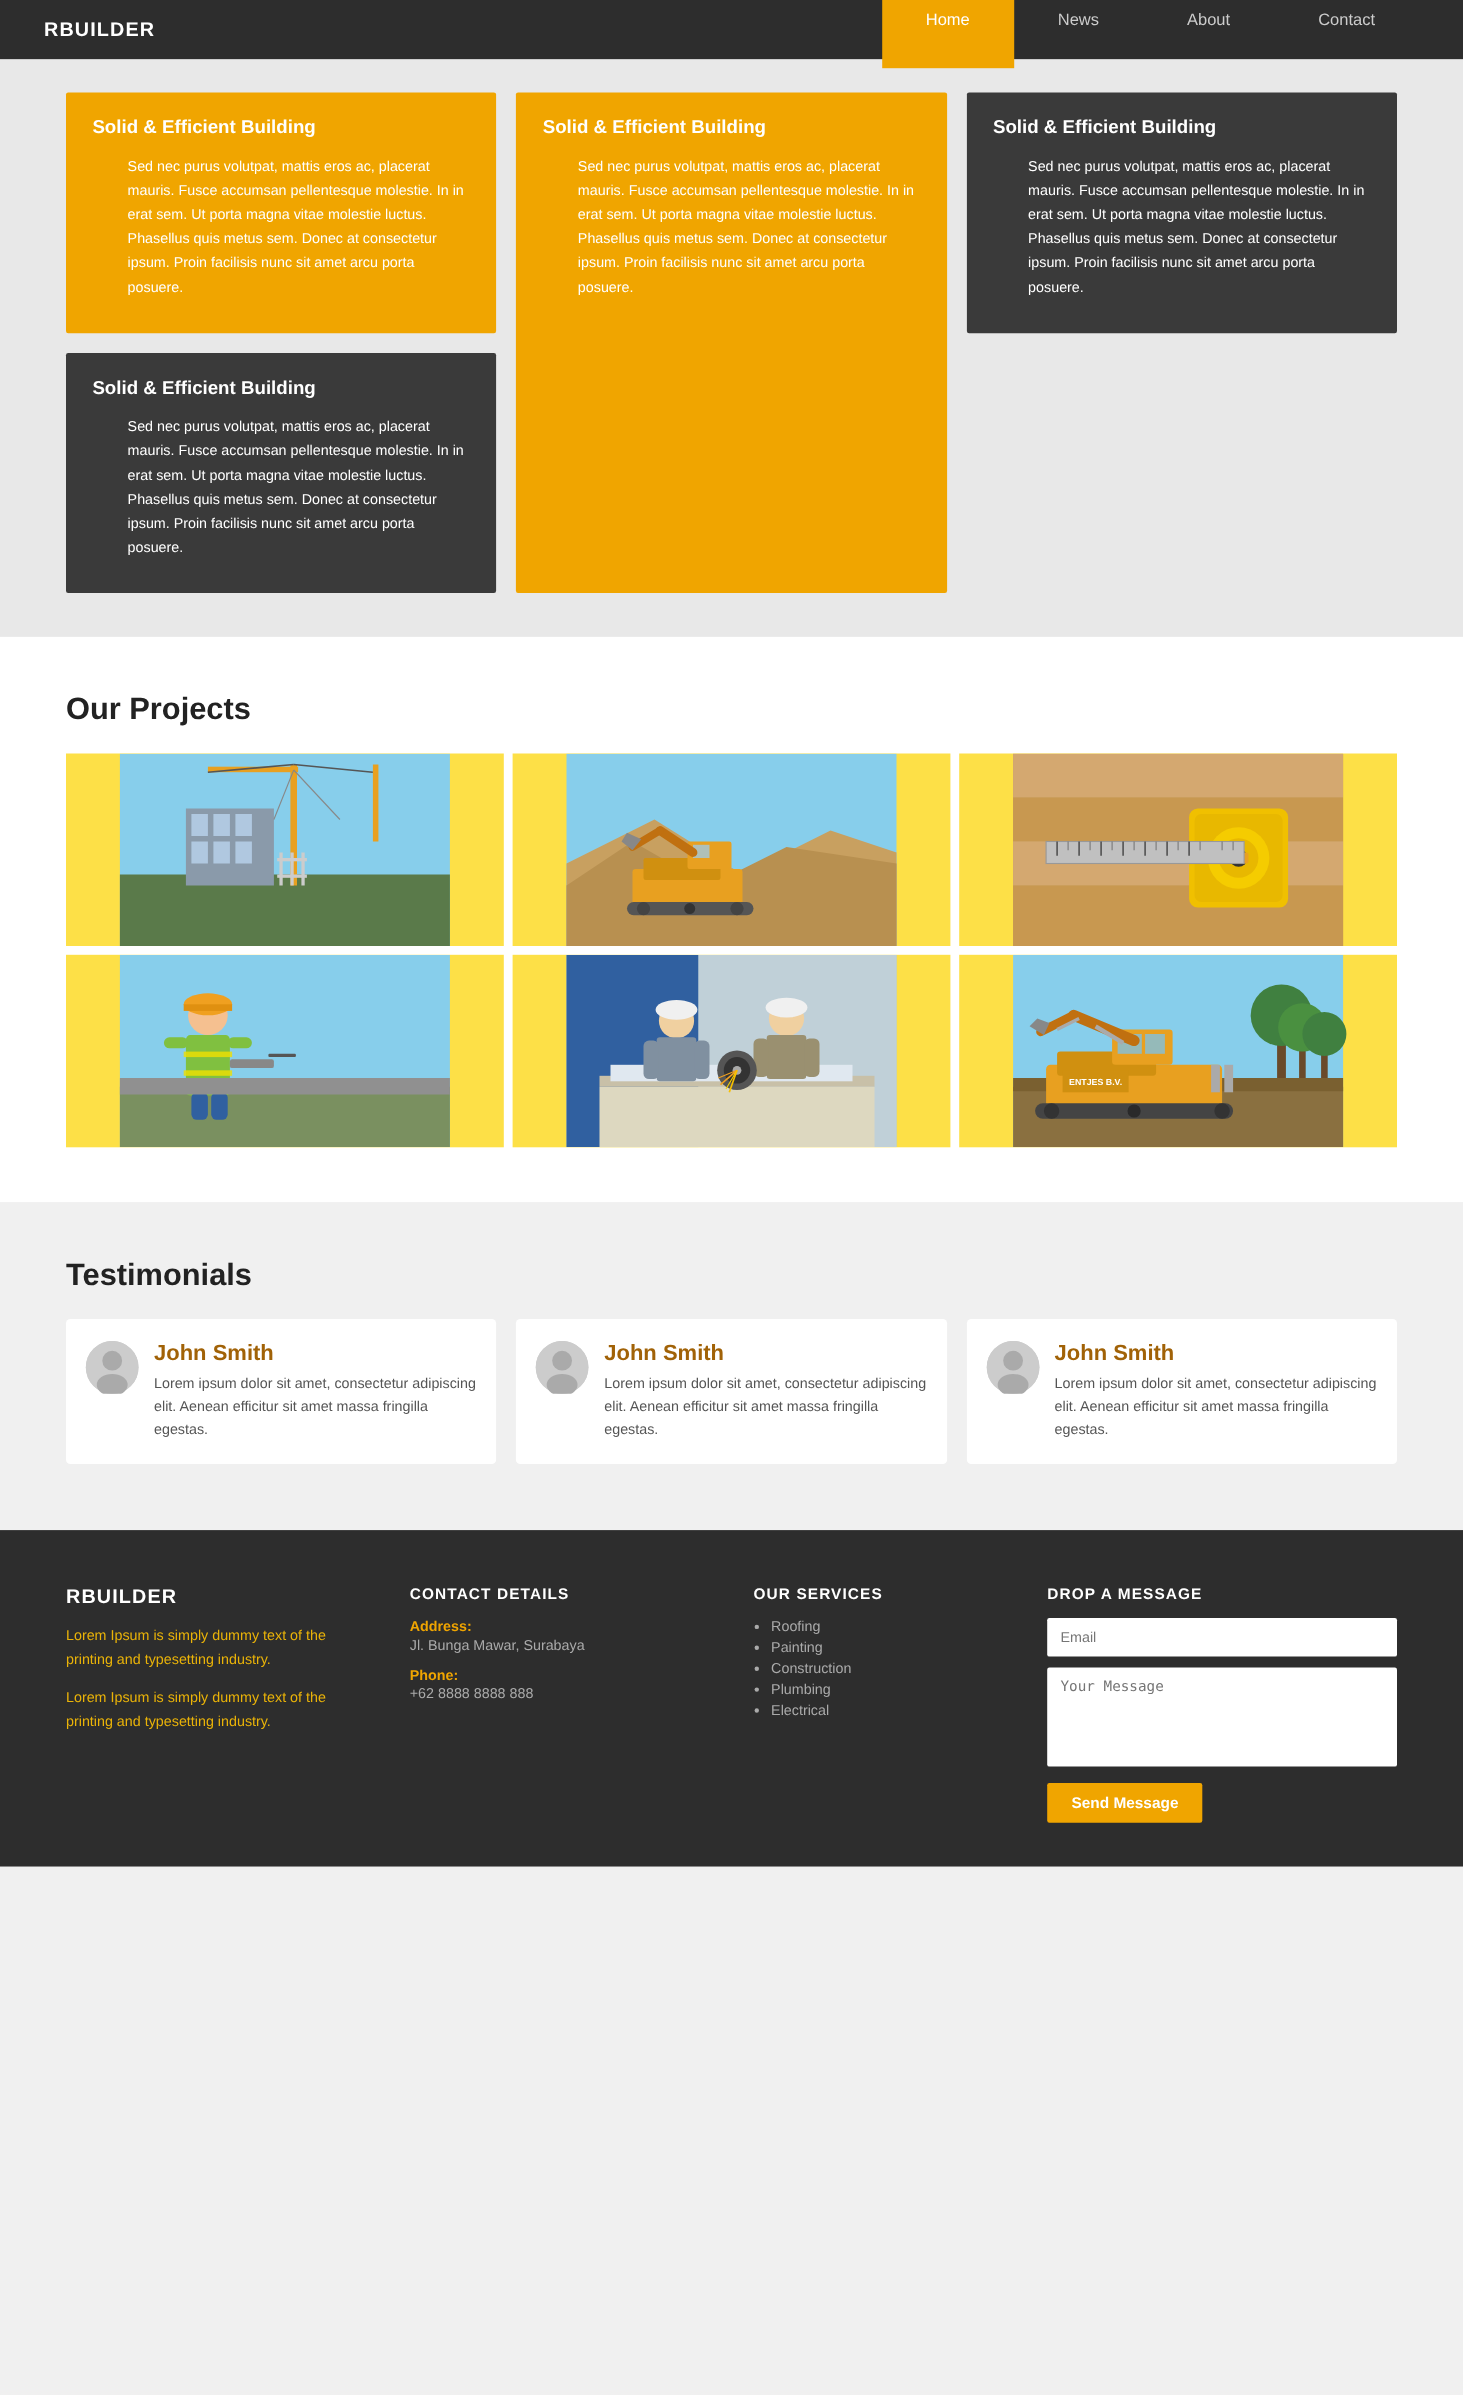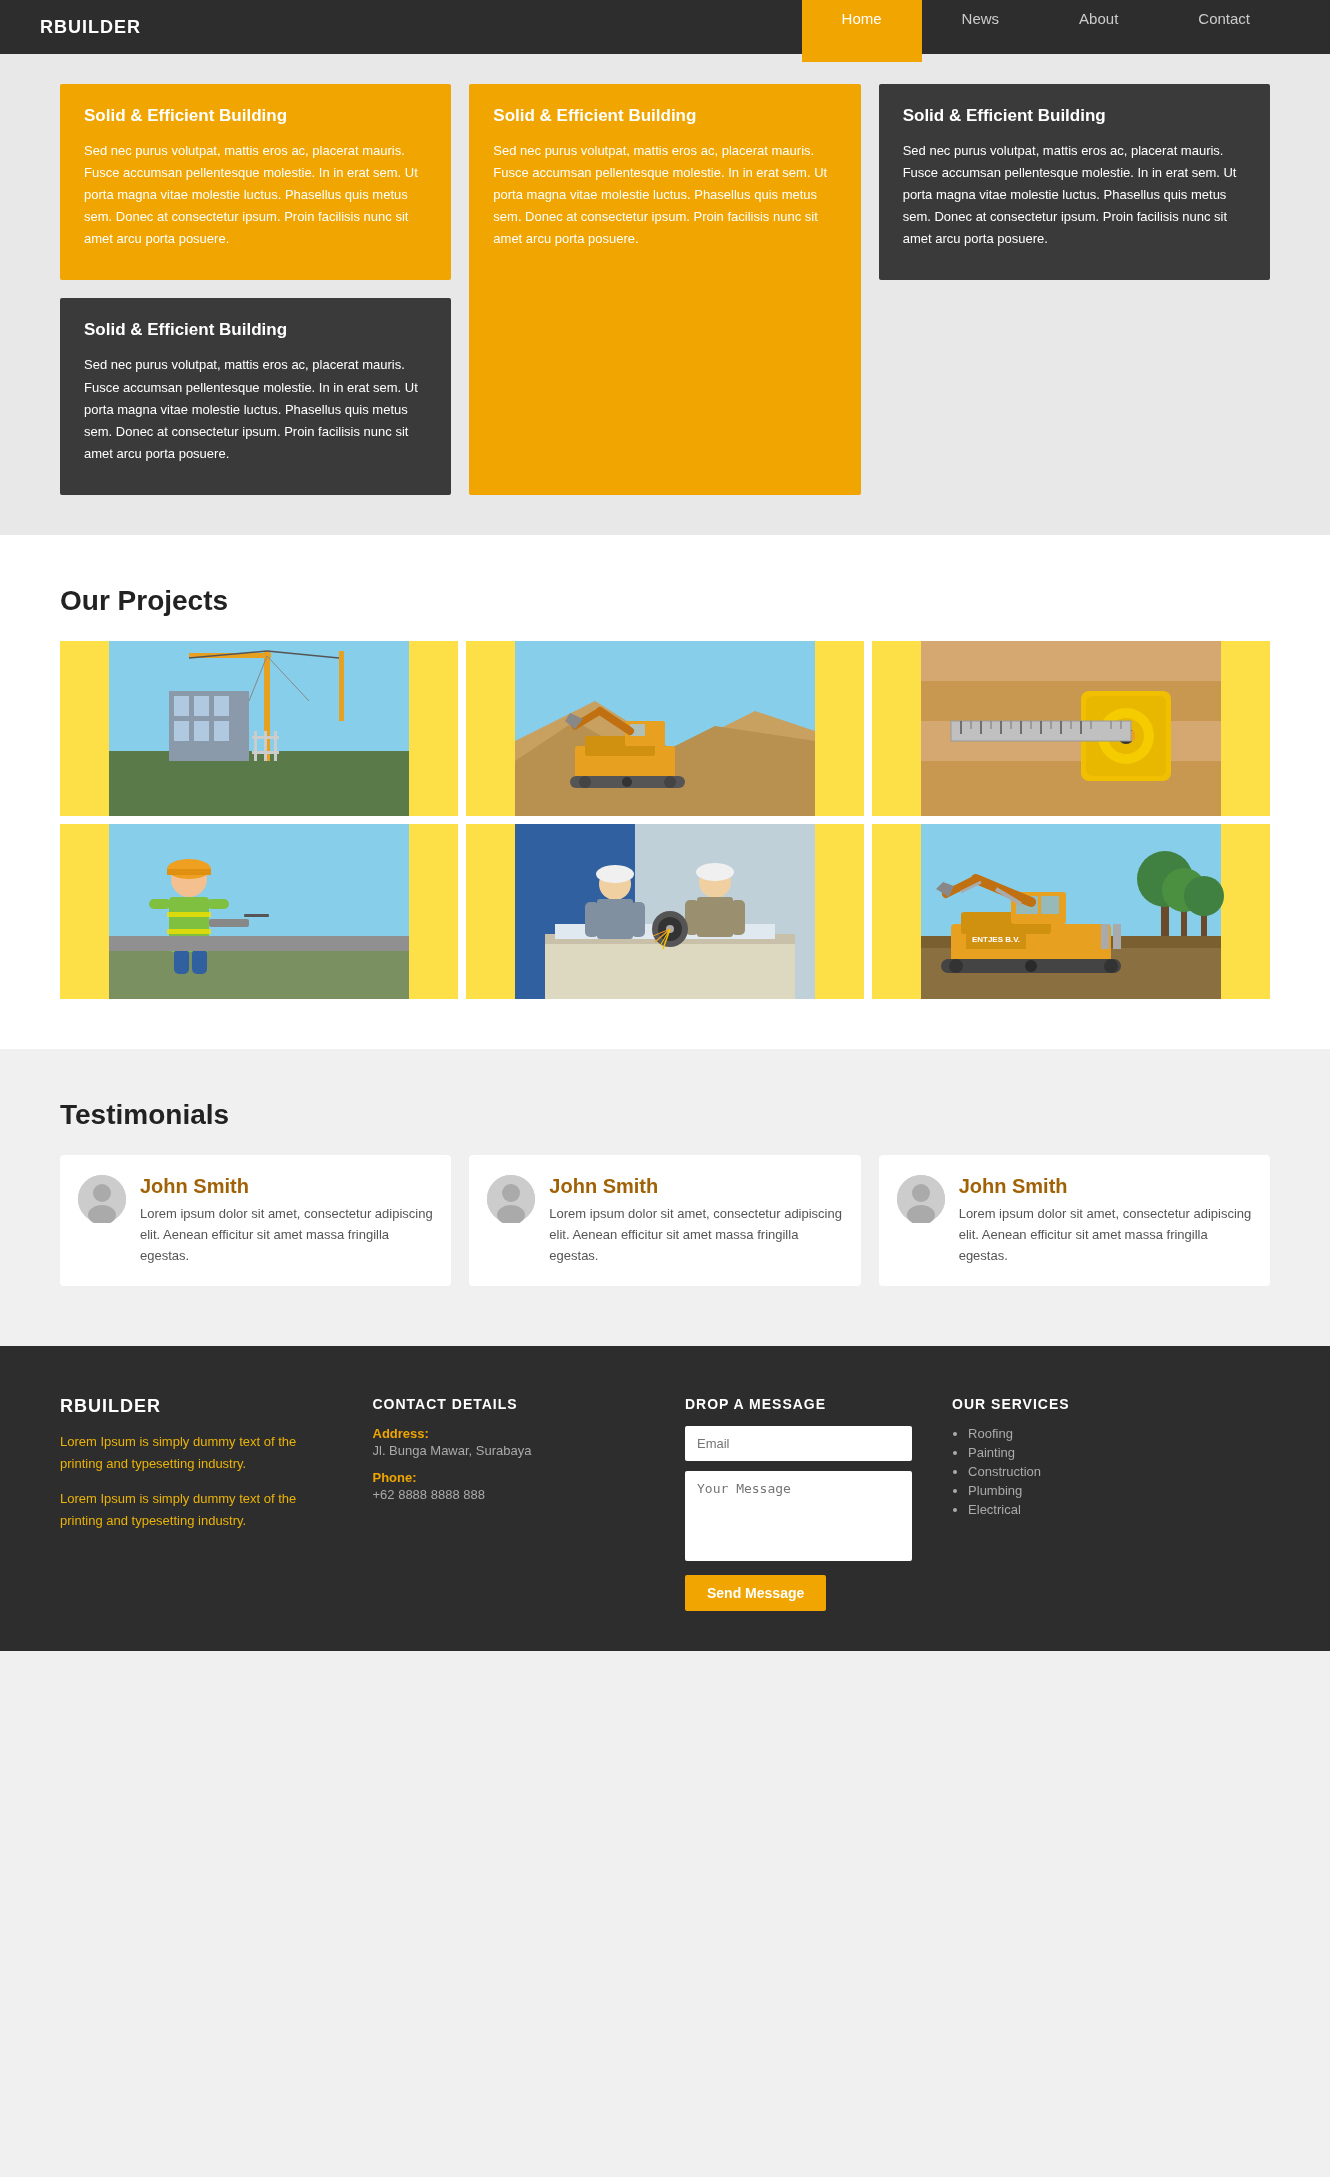--- a/index.html
+++ b/index.html
@@ -61,20 +61,21 @@
       color: #fff;
     }
     .card h3 {
       font-size: 17px;
       font-weight: bold;
       margin-bottom: 14px;
     }
     .card p {
       font-size: 13px;
       line-height: 1.7;
+      margin-left: 32px;
     }
     
     .card-1 { grid-column: 1; grid-row: 1; }
     .card-2 { grid-column: 2; grid-row: 1 / 3; }
     .card-3 { grid-column: 3; grid-row: 1; }
     .card-4 { grid-column: 1; grid-row: 2; }
 
     
     .projects-section {
       background: #fff;
@@ -517,30 +518,30 @@
   </div>
 
   <div class="footer-col">
     <div class="footer-heading">CONTACT DETAILS</div>
     <div class="footer-label">Address:</div>
     <div class="footer-value">Jl. Bunga Mawar, Surabaya</div>
     <div class="footer-label">Phone:</div>
     <div class="footer-value">+62 8888 8888 888</div>
   </div>
 
-  <div class="footer-col footer-form">
-    <div class="footer-heading">DROP A MESSAGE</div>
-    <input type="email" placeholder="Email" style="">
-    <textarea placeholder="Your Message" style=""></textarea>
-    <button class="footer-btn">Send Message</button>
-  </div>
-
   <div class="footer-col footer-services">
     <div class="footer-heading">OUR SERVICES</div>
     <ul>
       <li>Roofing</li>
       <li>Painting</li>
       <li>Construction</li>
       <li>Plumbing</li>
       <li>Electrical</li>
     </ul>
   </div>
+
+  <div class="footer-col footer-form">
+    <div class="footer-heading">DROP A MESSAGE</div>
+    <input type="email" placeholder="Email" style="">
+    <textarea placeholder="Your Message" style=""></textarea>
+    <button class="footer-btn">Send Message</button>
+  </div>
 </footer>
 
 </body></html>

